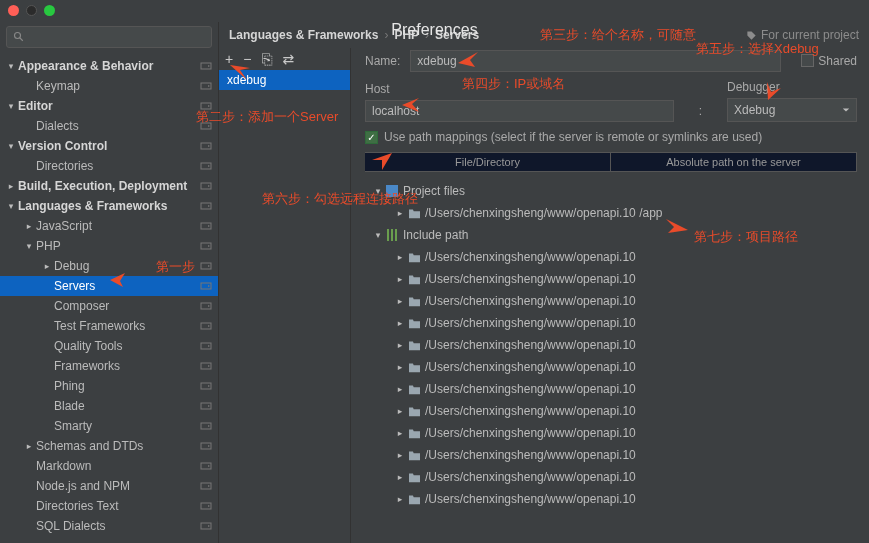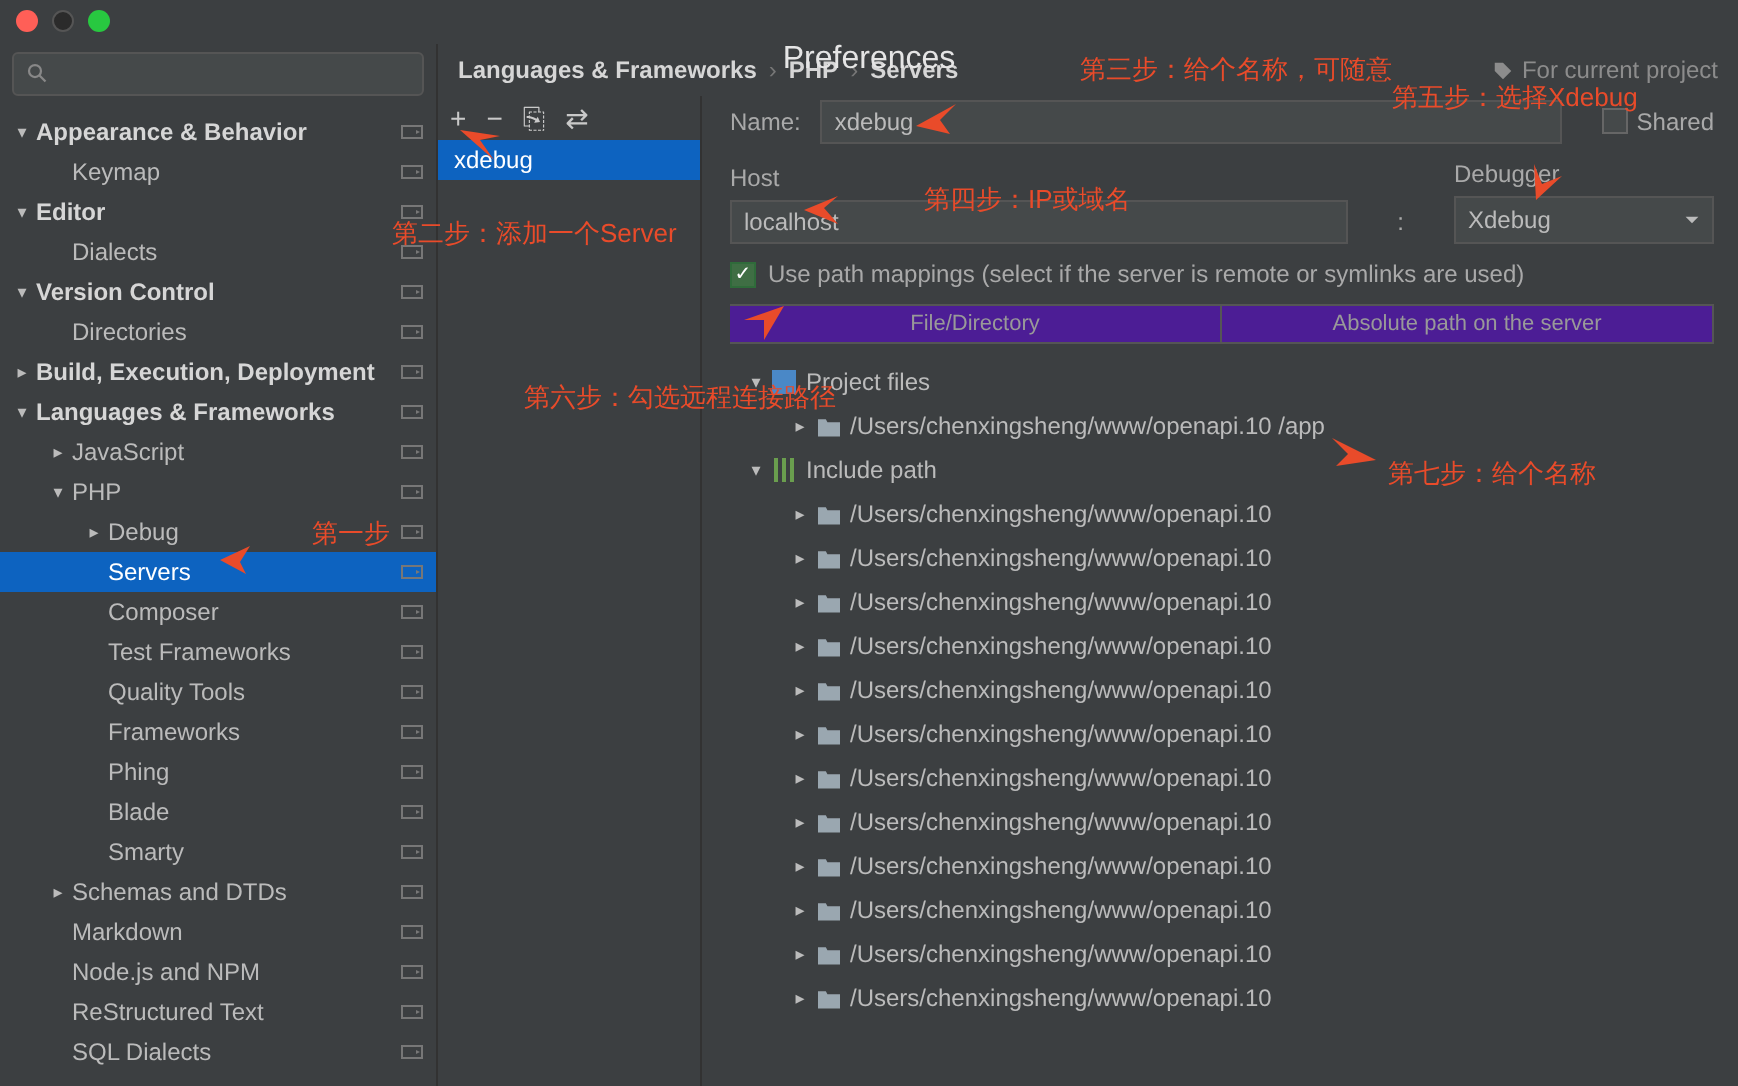--- a/index.html
+++ b/index.html
@@ -45,21 +45,21 @@
   .shared{ display:flex; gap:4px; margin-left:10px;}
   .shared .box{width:13px;height:13px;border:1px solid #666;background:#45494a}
   .hpd{ display:flex; gap:25px; align-items:flex-end;}
   .field{ display:flex; flex-direction:column; gap:4px;}
   .field.host{flex:1}.field.port{width:70px}.field.dbg{width:130px}
   .colon{ color:#aaa; padding-bottom:4px;}
   .select{ background:#45494a; border:1px solid #555; height:24px; display:flex; align-items:center; justify-content:space-between; padding:0 6px; color:#bbb;}
   .select svg{width:8px;height:8px;fill:#bbb}
   .chk{ display:flex; align-items:center; gap:6px;}
   .chk .box{width:13px;height:13px;border:1px solid #2f6b3a;background:#3f6e44;display:flex;align-items:center;justify-content:center;color:#fff;font-size:10px}
-  .tablehdr{ display:flex; height:20px; background:#4c1d95; border-top:1px solid #555;border-bottom:1px solid #555;}
+  .tablehdr{ display:flex; height:20px; background:#0f172a; border-top:1px solid #555;border-bottom:1px solid #555;}
   .tablehdr div{ flex:1; display:flex; align-items:center; justify-content:center; color:#999; font-size:11px; border-right:1px solid #555;}
   .filetree{ flex:1; overflow:auto;}
   .fnode{ display:flex; align-items:center; height:22px; color:#bbb; white-space:nowrap; position:relative;}
   .fnode .arrow{width:14px;text-align:center;font-size:9px;color:#bbb}
   .fnode .ico{width:14px;height:14px;margin-right:4px;display:flex;align-items:center;justify-content:center}
   .fnode .ico.folder svg{width:13px;height:11px;fill:#9aa7b0}
   .fnode .ico.proj svg{width:12px;height:12px}
   .fnode .ico.inc svg{width:12px;height:12px}
   .pad1{padding-left:6px}.pad2{padding-left:28px}
   
@@ -260,21 +260,21 @@
         <div class="node depth1">
           <span class="arrow"></span>
           <span class="lbl">Node.js and NPM</span>
           <svg class="combo" viewBox="0 0 12 12">
             <rect x="1" y="3" width="10" height="6" fill="none" stroke="#777" stroke-width="1"></rect>
             <path d="M8 5l2 1-2 1z" fill="#777"></path>
           </svg>
         </div>
         <div class="node depth1">
           <span class="arrow"></span>
-          <span class="lbl">ReStructured Text</span>
+          <span class="lbl">Directories Text</span>
           <svg class="combo" viewBox="0 0 12 12">
             <rect x="1" y="3" width="10" height="6" fill="none" stroke="#777" stroke-width="1"></rect>
             <path d="M8 5l2 1-2 1z" fill="#777"></path>
           </svg>
         </div>
         <div class="node depth1">
           <span class="arrow"></span>
           <span class="lbl">SQL Dialects</span>
           <svg class="combo" viewBox="0 0 12 12">
             <rect x="1" y="3" width="10" height="6" fill="none" stroke="#777" stroke-width="1"></rect>
@@ -485,24 +485,24 @@
             </div>
           </div>
       </div>
     </div>
   </div>
 </div>
 
 <div class="anno" style="left:156px;top:258px">第一步</div>
 <div class="anno" style="left:196px;top:108px">第二步：添加一个Server</div>
 <div class="anno" style="left:540px;top:26px">第三步：给个名称，可随意</div>
-<div class="anno" style="left:462px;top:91px">第四步：IP或域名</div>
+<div class="anno" style="left:462px;top:75px">第四步：IP或域名</div>
 <div class="anno" style="left:696px;top:40px">第五步：选择Xdebug</div>
 <div class="anno" style="left:262px;top:190px">第六步：勾选远程连接路径</div>
-<div class="anno" style="left:694px;top:228px">第七步：给个名称</div>
+<div class="anno" style="left:694px;top:228px">第七步：项目路径</div>
 
 <svg class="arrowsvg" style="left:105px;top:255px;width:55px;height:35px" viewBox="0 0 55 35">
     <path d="M50 12 L15 26 L20 18 L5 25 L18 32 L15 26 Z"></path>
   </svg>
 <svg class="arrowsvg" style="left:225px;top:60px;width:80px;height:50px" viewBox="0 0 80 50">
     <path d="M70 45 L15 10 L22 20 L5 5 L25 8 L15 10 Z"></path>
   </svg>
 <svg class="arrowsvg" style="left:450px;top:35px;width:95px;height:35px" viewBox="0 0 95 35">
     <path d="M90 8 L20 25 L28 17 L8 28 L25 32 L20 25 Z"></path>
   </svg>

